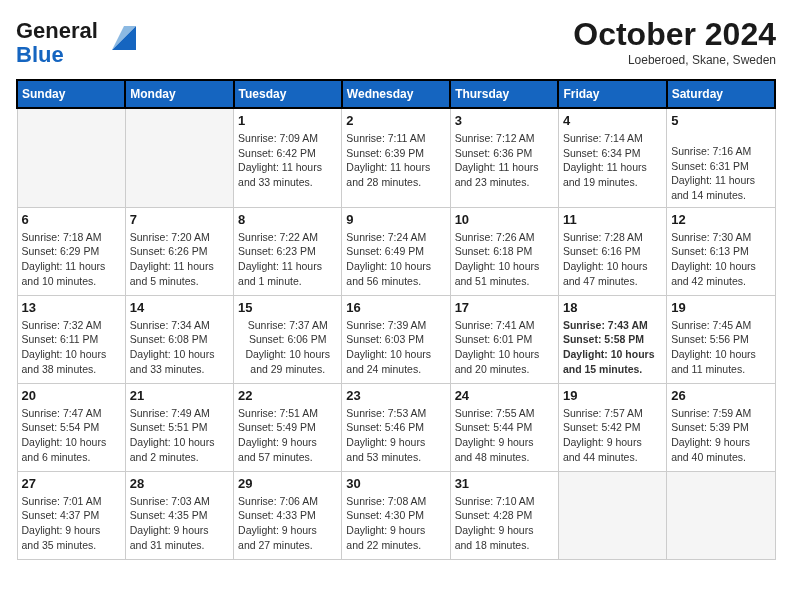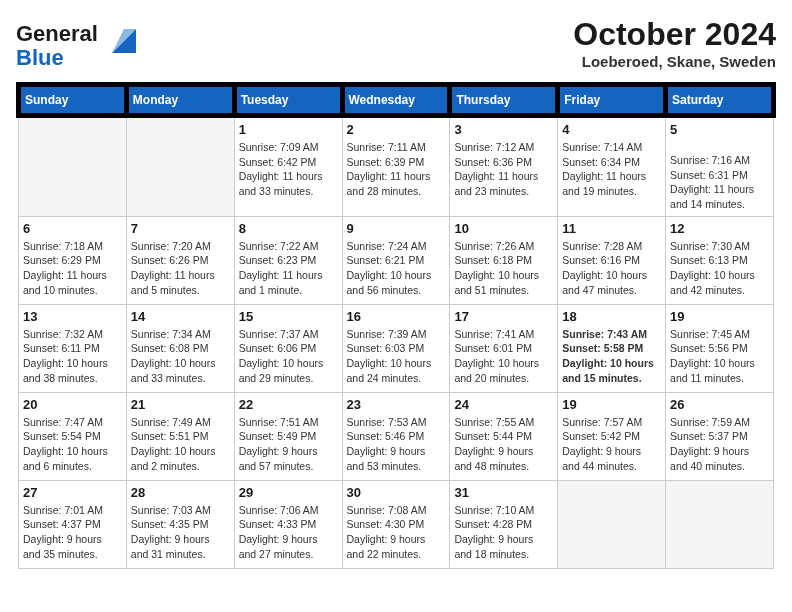--- a/index.html
+++ b/index.html
@@ -23,37 +23,36 @@
     }
     .title-block {
       text-align: right;
     }
     .month-title {
       font-size: 32px;
       font-weight: bold;
       color: #1a1a1a;
     }
     .subtitle {
-      font-size: 15px;
+      font-size: 12px;
       color: #333;
-      font-weight: bold;
     }
     .calendar {
       width: 100%;
       border-collapse: collapse;
       font-size: 11px;
     }
     .calendar th {
       background: #1565c0;
       color: #fff;
       padding: 6px 4px;
       text-align: left;
       font-size: 12px;
       font-weight: bold;
-      border: 5px solid #000000;
+      border: 2px solid #000000;
     }
     .calendar td {
       border: 1px solid #ccc;
       vertical-align: top;
       padding: 4px;
       height: 88px;
       width: 108px;
       background: #fff;
     }
     .calendar td.empty {
@@ -166,21 +165,21 @@
         <td>
           <span class="day-num">8</span>
           <div class="day-info" style="white-space: pre-line;">Sunrise: 7:22 AM
 Sunset: 6:23 PM
 Daylight: 11 hours
 and 1 minute.</div>
         </td>
         <td>
           <span class="day-num">9</span>
           <div class="day-info" style="white-space: pre-line;">Sunrise: 7:24 AM
-Sunset: 6:21 PM
+Sunset: 6:49 PM
 Daylight: 10 hours
 and 56 minutes.</div>
         </td>
         <td>
           <span class="day-num">10</span>
           <div class="day-info" style="white-space: pre-line;">Sunrise: 7:26 AM
 Sunset: 6:18 PM
 Daylight: 10 hours
 and 51 minutes.</div>
         </td>
@@ -209,21 +208,21 @@
         </td>
         <td>
           <span class="day-num">14</span>
           <div class="day-info" style="white-space: pre-line;">Sunrise: 7:34 AM
 Sunset: 6:08 PM
 Daylight: 10 hours
 and 33 minutes.</div>
         </td>
         <td>
           <span class="day-num">15</span>
-          <div class="day-info" style="white-space: pre-line;">Sunrise: 7:37 AM
+          <div class="day-info" style="white-space: pre-line; text-align: center;">Sunrise: 7:37 AM
 Sunset: 6:06 PM
 Daylight: 10 hours
 and 29 minutes.</div>
         </td>
         <td>
           <span class="day-num">16</span>
           <div class="day-info" style="white-space: pre-line;">Sunrise: 7:39 AM
 Sunset: 6:03 PM
 Daylight: 10 hours
 and 24 minutes.</div>
@@ -289,21 +288,21 @@
         <td>
           <span class="day-num">19</span>
           <div class="day-info" style="white-space: pre-line;">Sunrise: 7:57 AM
 Sunset: 5:42 PM
 Daylight: 9 hours
 and 44 minutes.</div>
         </td>
         <td>
           <span class="day-num">26</span>
           <div class="day-info" style="white-space: pre-line;">Sunrise: 7:59 AM
-Sunset: 5:37 PM
+Sunset: 5:39 PM
 Daylight: 9 hours
 and 40 minutes.</div>
         </td>
       </tr>
       <tr>
         <td>
           <span class="day-num">27</span>
           <div class="day-info" style="white-space: pre-line;">Sunrise: 7:01 AM
 Sunset: 4:37 PM
 Daylight: 9 hours

